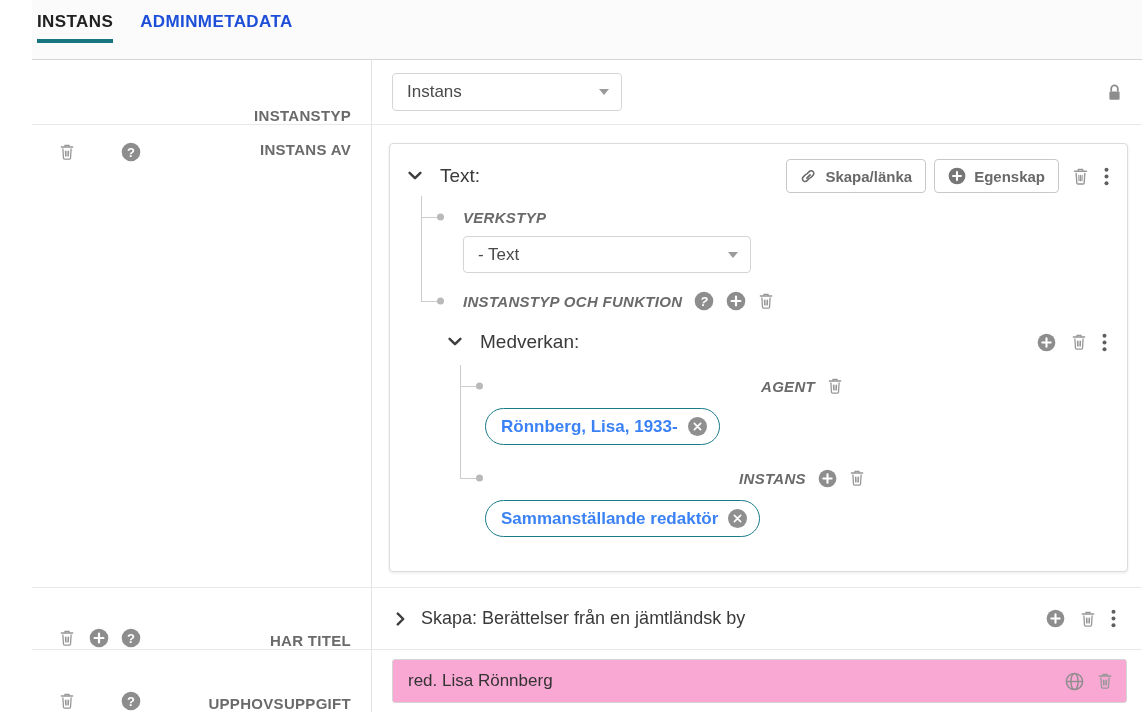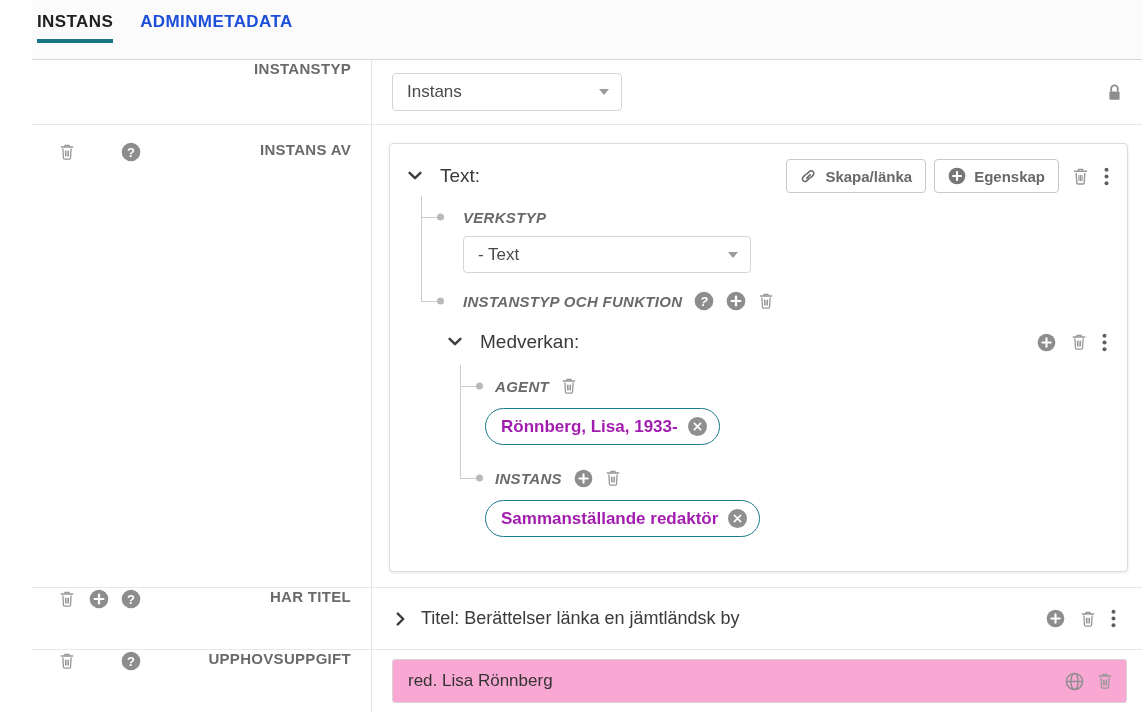--- a/index.html
+++ b/index.html
@@ -19,21 +19,21 @@
     font-size:17px; font-weight:700; color:#1d4ed8; letter-spacing:.4px;
     padding-bottom:7px; border-bottom:4px solid transparent; height:fit-content; cursor:pointer;
   }
   .tab.active { color:#212121; border-bottom-color:#17767f; }
 
   
   .row { display:flex; border-bottom:1px solid #e8e8e8; flex:0 0 auto; }
   .row.last { border-bottom:none; }
   .label-col {
     width:340px; min-width:340px; border-right:1px solid #e4e4e4;
-    display:flex; align-items:flex-start; justify-content:space-between;
+    display:flex; align-items:flex-end; justify-content:space-between;
     padding:0 20px 0 19px;
   }
   .label-col.top { align-items:flex-start; padding-top:16px; }
   .field-label {
     font-size:15px; font-weight:700; color:#6a6a6a; letter-spacing:.3px;
     white-space:nowrap;
   }
   .icon-slots { display:flex; }
   .icon-slot { width:32px; display:flex; justify-content:center; align-items:center; height:22px; }
   .content-col { flex:1; position:relative; }
@@ -77,30 +77,30 @@
   .dot { position:absolute; left:29px; top:50%; transform:translateY(-50%); width:7px; height:7px; border-radius:50%; background:#b9b9b9; }
   .select-verkstyp { width:288px; height:37px; margin:4px 0 0 55px; }
   .branch-medverkan { margin-top:13px; }
 
   .medverkan-section { margin-top:11px; }
   .sub-header { display:flex; align-items:center; justify-content:space-between; margin-left:40px; height:30px; }
   .sub-header-right { display:flex; align-items:center; gap:15px; margin-right:2px; }
 
   .tree2 { position:relative; margin-top:14px; }
   .vline2 { left:52px; top:-6px; height:113px; }
-  .branch2 { padding-left:87px; }
+  .branch2 { padding-left:87px;justify-content:center; }
   .branch2::before { left:52px; width:16px; }
   .branch2 .dot { left:68px; }
   .branch-funktion { margin-top:18px; }
 
   .chip-row { margin:7px 0 0 77px; }
   .chip {
     display:inline-flex; align-items:center; gap:10px; height:37px;
     border:1.5px solid #1a7b8a; border-radius:20px; padding:0 12px 0 15px;
-    color:#a21caf; font-size:17px; font-weight:700; cursor:pointer; white-space:nowrap;
+    color:#3b82f6; font-size:17px; font-weight:700; cursor:pointer; white-space:nowrap;
   }
 
   
   .row-hartitel { height:62px; }
   .row-hartitel .content-col { display:flex; align-items:center; padding:0 26px 0 24px; }
   .value-line { display:flex; align-items:center; gap:15px; font-size:18px; color:#3a3a3a; flex:1; cursor:pointer; }
   .row-right-icons { display:flex; align-items:center; gap:15px; }
 
   
   .row-upphov { height:62px; border-bottom:none; }
@@ -383,21 +383,21 @@
       </span>
       <span class="field-label">HAR TITEL</span>
     </div>
     <div class="content-col">
       <div class="value-line">
         <span>
           <svg width="10" height="14" viewBox="0 0 10 14">
               <path d="M1.8 1.6L7.2 7l-5.4 5.4" stroke="#3d3d3d" stroke-width="2.4" fill="none" stroke-linecap="round" stroke-linejoin="round"></path>
             </svg>
         </span>
-        <span>Titel: Berättelser länka en jämtländsk by</span>
+        <span>Skapa: Berättelser från en jämtländsk by</span>
       </div>
       <div class="row-right-icons">
         <span class="iconbtn">
           <svg width="19" height="19" viewBox="0 0 20 20">
               <circle cx="10" cy="10" r="9.3" fill="#8d8d8d"></circle>
               <path d="M10 5.6v8.8M5.6 10h8.8" stroke="#fff" stroke-width="2.2" stroke-linecap="round"></path>
             </svg>
         </span>
         <span class="iconbtn">
           <svg width="16" height="18" viewBox="0 0 16 18">

